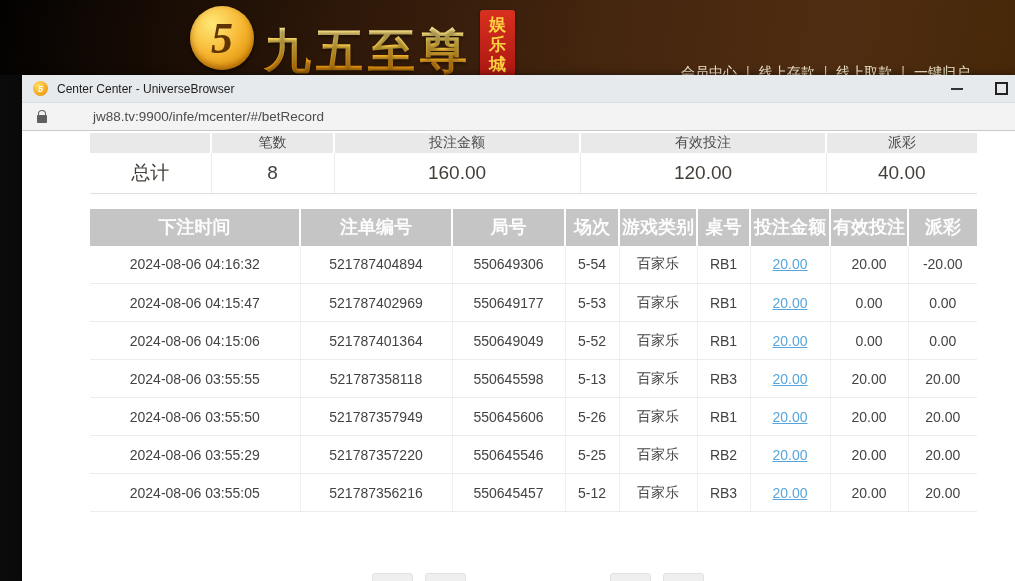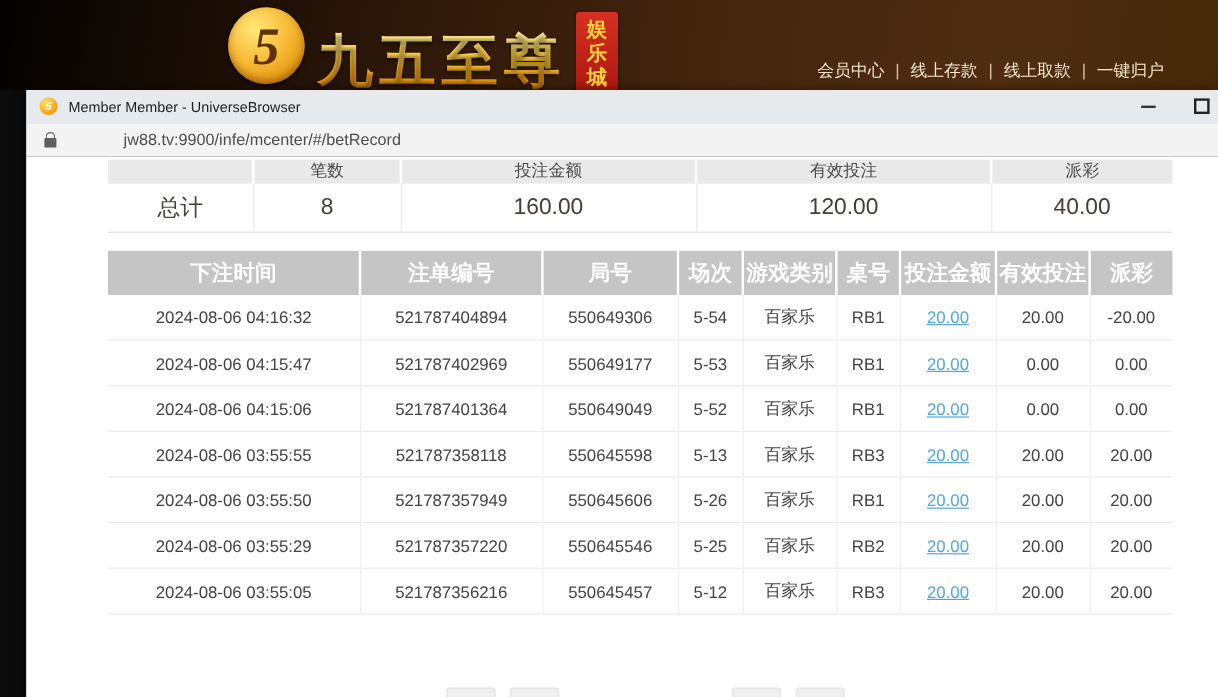--- a/index.html
+++ b/index.html
@@ -33,21 +33,21 @@
     text-shadow:0 2px 3px rgba(0,0,0,.35);
   }
   .logo-badge{
     margin-left:8px; margin-top:4px; width:35px; padding:5px 0 6px;
     background:linear-gradient(180deg,#d8301f 0%,#a91510 100%);
     border-radius:3px; box-shadow:0 1px 3px rgba(0,0,0,.5);
     display:flex; flex-direction:column; align-items:center;
   }
   .logo-badge span{ color:#ffd23f; font-size:17px; font-weight:bold; line-height:20px; }
   .top-nav{
-    position:absolute; right:45px; top:50px;
+    position:absolute; right:45px; top:64px;
     font-size:14px; color:#f2e7cd; white-space:nowrap;
   }
   .top-nav a{ color:#f2e7cd; text-decoration:none; cursor:pointer; }
   .nav-sep{ color:#d8c49a; margin:0 9px; }
 
   
   .browser{
     position:absolute; left:22px; top:75px; width:993px; height:506px;
     background:#fff; box-shadow:0 0 8px rgba(0,0,0,.55);
   }
@@ -66,21 +66,21 @@
   .win-min{ position:absolute; right:52px; top:13px; width:12px; height:2px; background:#333; cursor:pointer; }
   .win-max{ position:absolute; right:7px; top:7px; width:13px; height:13px; border:2px solid #222; cursor:pointer; }
   .addr-bar{
     position:relative; height:28px; background:#f3f3f3;
     display:flex; align-items:center; padding-left:15px;
     border-bottom:1px solid #c9c9c9;
   }
   .lock{ width:10px; height:8px; background:#5f5f5f; border-radius:1px; position:relative; margin-top:4px; flex:0 0 auto; }
   .lock::before{ content:""; position:absolute; top:-5px; left:1px; width:6px; height:6px;
     border:1.5px solid #5f5f5f; border-bottom:none; border-radius:4px 4px 0 0; }
-  .url-text{ margin-left:20px; font-size:13.5px; color:#4d4d4d;padding-left:36px; }
+  .url-text{ margin-left:10px; font-size:13.5px; color:#4d4d4d;padding-left:36px; }
 
   
   .content{ position:absolute; left:0; top:56px; right:0; bottom:0; background:#fff; overflow:hidden; }
   .tables{ margin-left:68px; width:887px; }
 
   table{ border-collapse:collapse; table-layout:fixed; width:887px; }
 
   
   .summary-table{ margin-top:2px; }
   .summary-table th{
@@ -128,21 +128,21 @@
         <span>城</span>
       </div>
   </div>
   <div class="top-nav"><a>会员中心</a><span class="nav-sep">|</span><a>线上存款</a><span class="nav-sep">|</span><a>线上取款</a><span class="nav-sep">|</span><a>一键归户</a></div>
 </div>
 
 <div class="browser">
 
   <div class="title-bar">
     <div class="favicon">5</div>
-    <div class="win-title">Member Member - UniverseBrowser</div>
+    <div class="win-title">Center Center - UniverseBrowser</div>
     <div class="win-min"></div>
     <div class="win-max"></div>
   </div>
 
   <div class="addr-bar">
     <div class="lock"></div>
     <div class="url-text">jw88.tv:9900/infe/mcenter/#/betRecord</div>
   </div>
 
   <div class="content">

